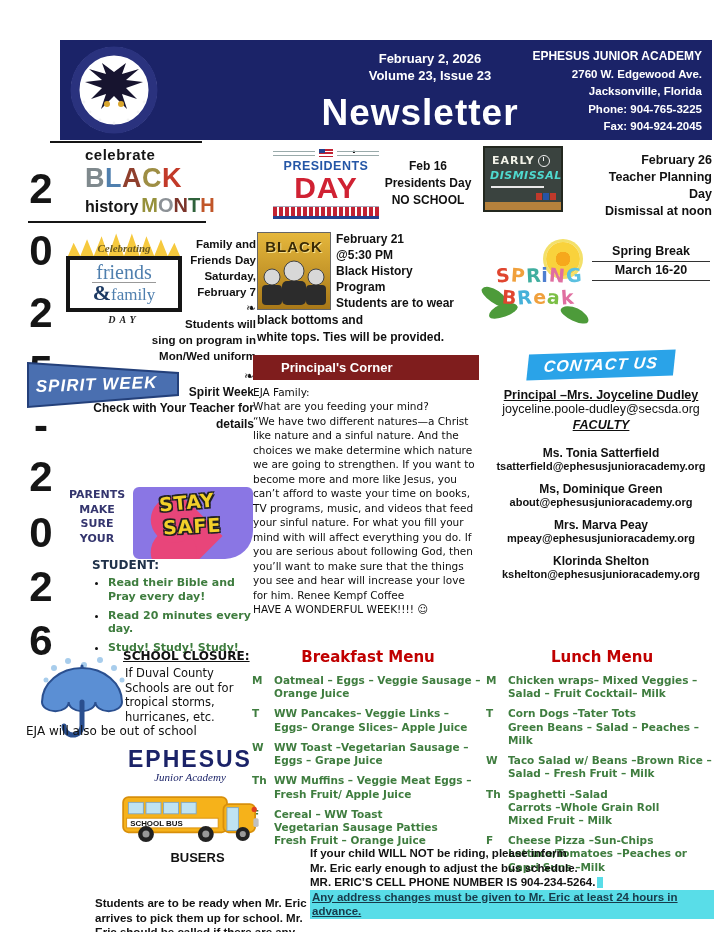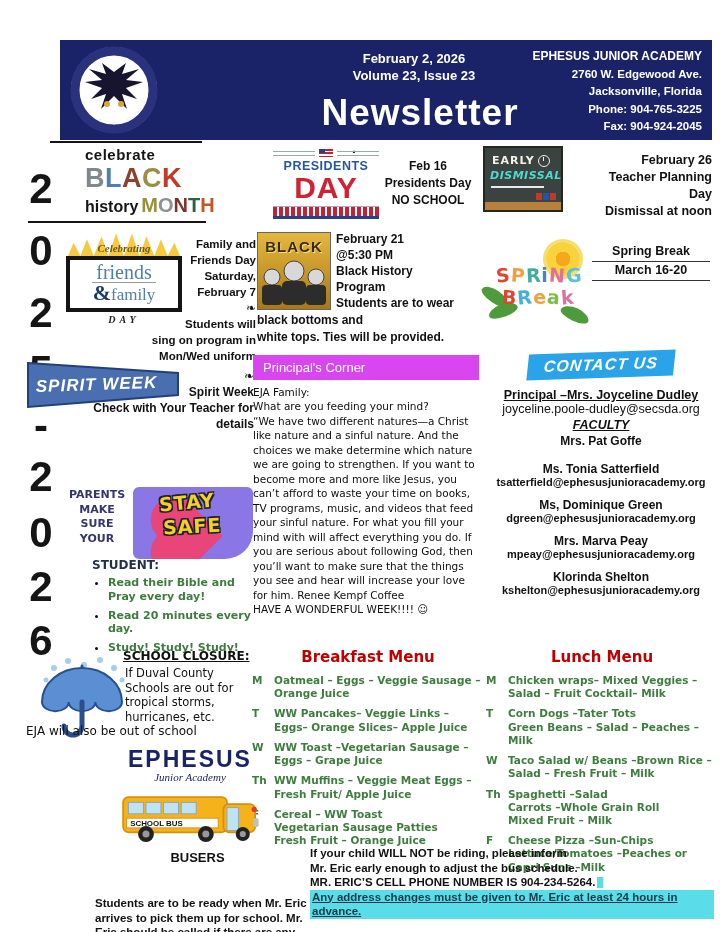--- a/index.html
+++ b/index.html
@@ -3,21 +3,21 @@
 <meta charset="utf-8">
 <style>
   html,body{margin:0;padding:0;background:#e8e8e8;}
   .page{position:relative;width:720px;height:932px;background:#ffffff;
         font-family:"Liberation Sans",sans-serif;overflow:hidden;color:#111;}
   .abs{position:absolute;}
   .pre{white-space:pre-line;}
 
   
   .hdr{left:60px;top:40px;width:652px;height:100px;background:#1b2368;}
-  .hdr-date{left:234px;top:10px;width:240px;text-align:center;color:#fff;font-weight:bold;font-size:13px;line-height:17px;}
+  .hdr-date{left:250px;top:10px;width:240px;text-align:center;color:#fff;font-weight:bold;font-size:13px;line-height:17px;}
   .hdr-title{left:180px;top:52px;width:360px;text-align:center;color:#fff;font-weight:800;font-size:37px;letter-spacing:1px;}
   .hdr-info{right:10px;top:8px;width:200px;text-align:right;color:#fff;font-weight:bold;font-size:11.5px;line-height:17.5px;}
   .hdr-info .ln0{font-size:12px;}
   .seal{left:10px;top:6px;width:88px;height:88px;}
 
   
   .digit{left:18px;width:46px;text-align:center;font-size:42px;line-height:1;font-weight:800;color:#151515;}
 
   .rule{background:#151515;height:2px;}
 
@@ -135,21 +135,21 @@
   .bullets li::marker{color:#111;}
 
   
   .closure-title{left:123px;top:649px;width:140px;font-family:"DejaVu Sans",sans-serif;font-size:12px;font-weight:bold;text-decoration:underline;color:#111;}
   .closure-body{left:125px;top:666px;width:132px;font-family:"DejaVu Sans",sans-serif;font-size:11.5px;line-height:14.5px;color:#111;}
   .closure-footer{left:26px;top:724px;width:235px;font-family:"DejaVu Sans",sans-serif;font-size:12px;color:#111;}
   .umb{left:36px;top:656px;}
 
   
   .pc{left:253px;top:355px;width:226px;}
-  .pc-hdr{background:#d946ef;color:#fff;font-weight:400;font-size:13px;padding:5px 0 5px 10px;}
+  .pc-hdr{background:#7f1d1d;color:#fff;font-weight:700;font-size:13px;padding:5px 0 5px 28px;}
   .pc-body{font-family:"DejaVu Sans",sans-serif;font-size:10.5px;line-height:1.38;color:#0e0e0e;padding-top:5px;white-space:pre-line;}
 
   
   .contact{left:486px;top:352px;width:230px;text-align:center;}
   .contact-title{display:inline-block;background:#2aa3e8;color:#fff;font-weight:900;font-style:italic;font-size:16px;
       letter-spacing:1px;padding:4px 16px;transform:skewX(-8deg) rotate(-2deg);margin-bottom:10px;}
   .contact-pr{font-size:12.5px;font-weight:800;text-decoration:underline;}
   .contact-pe{font-size:12.5px;margin-bottom:2px;}
   .contact-fac{font-size:12.5px;font-weight:800;font-style:italic;text-decoration:underline;margin-bottom:2px;}
   .member{margin-bottom:10px;}
@@ -384,29 +384,28 @@
 “We have two different natures—a Christ like nature and a sinful nature. And the choices we make determine which nature we are going to strengthen. If you want to become more and more like Jesus, you can’t afford to waste your time on books, TV programs, music, and videos that feed your sinful nature. For what you fill your mind with will affect everything you do. If you are serious about following God, then you’ll want to make sure that the things you see and hear will increase your love for him.  Renee Kempf Coffee
 HAVE A WONDERFUL WEEK!!!! ☺</div>
   </div>
 
   <div class="abs contact">
     <div class="contact-title">CONTACT US</div>
     <div class="contact-pr">Principal –Mrs. Joyceline Dudley</div>
     <div class="contact-pe">joyceline.poole-dudley@secsda.org</div>
     <div class="contact-fac">FACULTY</div>
     <div class="member first">
-      <div class="mn">Mrs. Pat Goffe</div>
     </div>
     <div class="member">
       <div class="mn">Ms. Tonia Satterfield</div>
       <div class="me">tsatterfield@ephesusjunioracademy.org</div>
     </div>
     <div class="member">
       <div class="mn">Ms, Dominique Green</div>
-      <div class="me">dgreen@ephesusjunioracademy.org</div>
+      <div class="me">about@ephesusjunioracademy.org</div>
     </div>
     <div class="member">
       <div class="mn">Mrs. Marva Peay</div>
       <div class="me">mpeay@ephesusjunioracademy.org</div>
     </div>
     <div class="member">
       <div class="mn">Klorinda Shelton</div>
       <div class="me">kshelton@ephesusjunioracademy.org</div>
     </div>
   </div>

